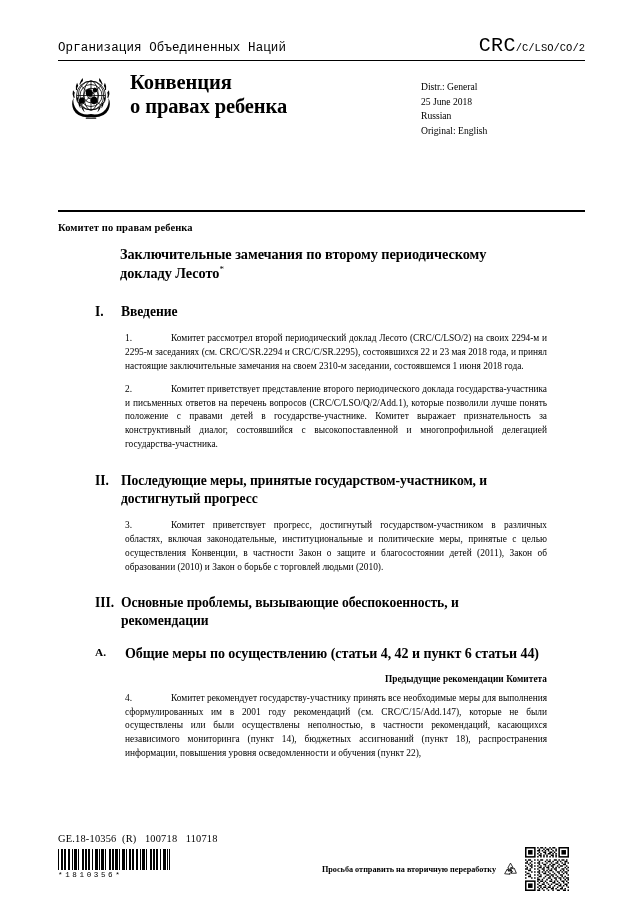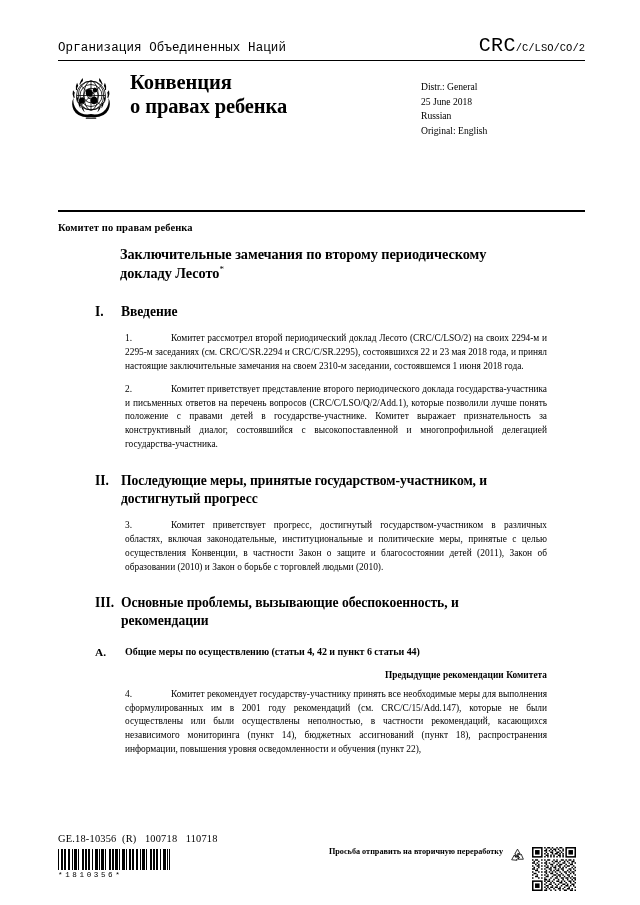--- a/index.html
+++ b/index.html
@@ -161,21 +161,21 @@
     margin-top: 16px;
     margin-bottom: 10px;
   }
   .sub-head .num {
     flex: 0 0 30px;
     font-weight: bold;
     font-size: 11.4px;
   }
   .sub-head .txt {
     font-weight: bold;
-    font-size: 10px;
+    font-size: 14px;
     letter-spacing: -0.05px;
   }
 
   .minor-head {
     margin-left: 67px;
     width: 422px;
     font-weight: bold;
     font-size: 9.3px;
     letter-spacing: 0.05px;
     margin-top: 12px;
@@ -258,23 +258,24 @@
   .barcode-digits {
     font-family: "Liberation Mono", "DejaVu Sans Mono", monospace;
     font-size: 7.6px;
     letter-spacing: 2.6px;
     margin-top: 1px;
     white-space: nowrap;
   }
 
   .recycle-block {
     position: absolute;
-    right: 9px;
+    right: 16px;
     bottom: 2px;
     display: flex;
+    align-items: center;
     gap: 6px;
   }
   .recycle-text {
     font-size: 8.2px;
     font-weight: bold;
     white-space: nowrap;
   }
   .recycle-icon {
     width: 17px;
     height: 17px;

